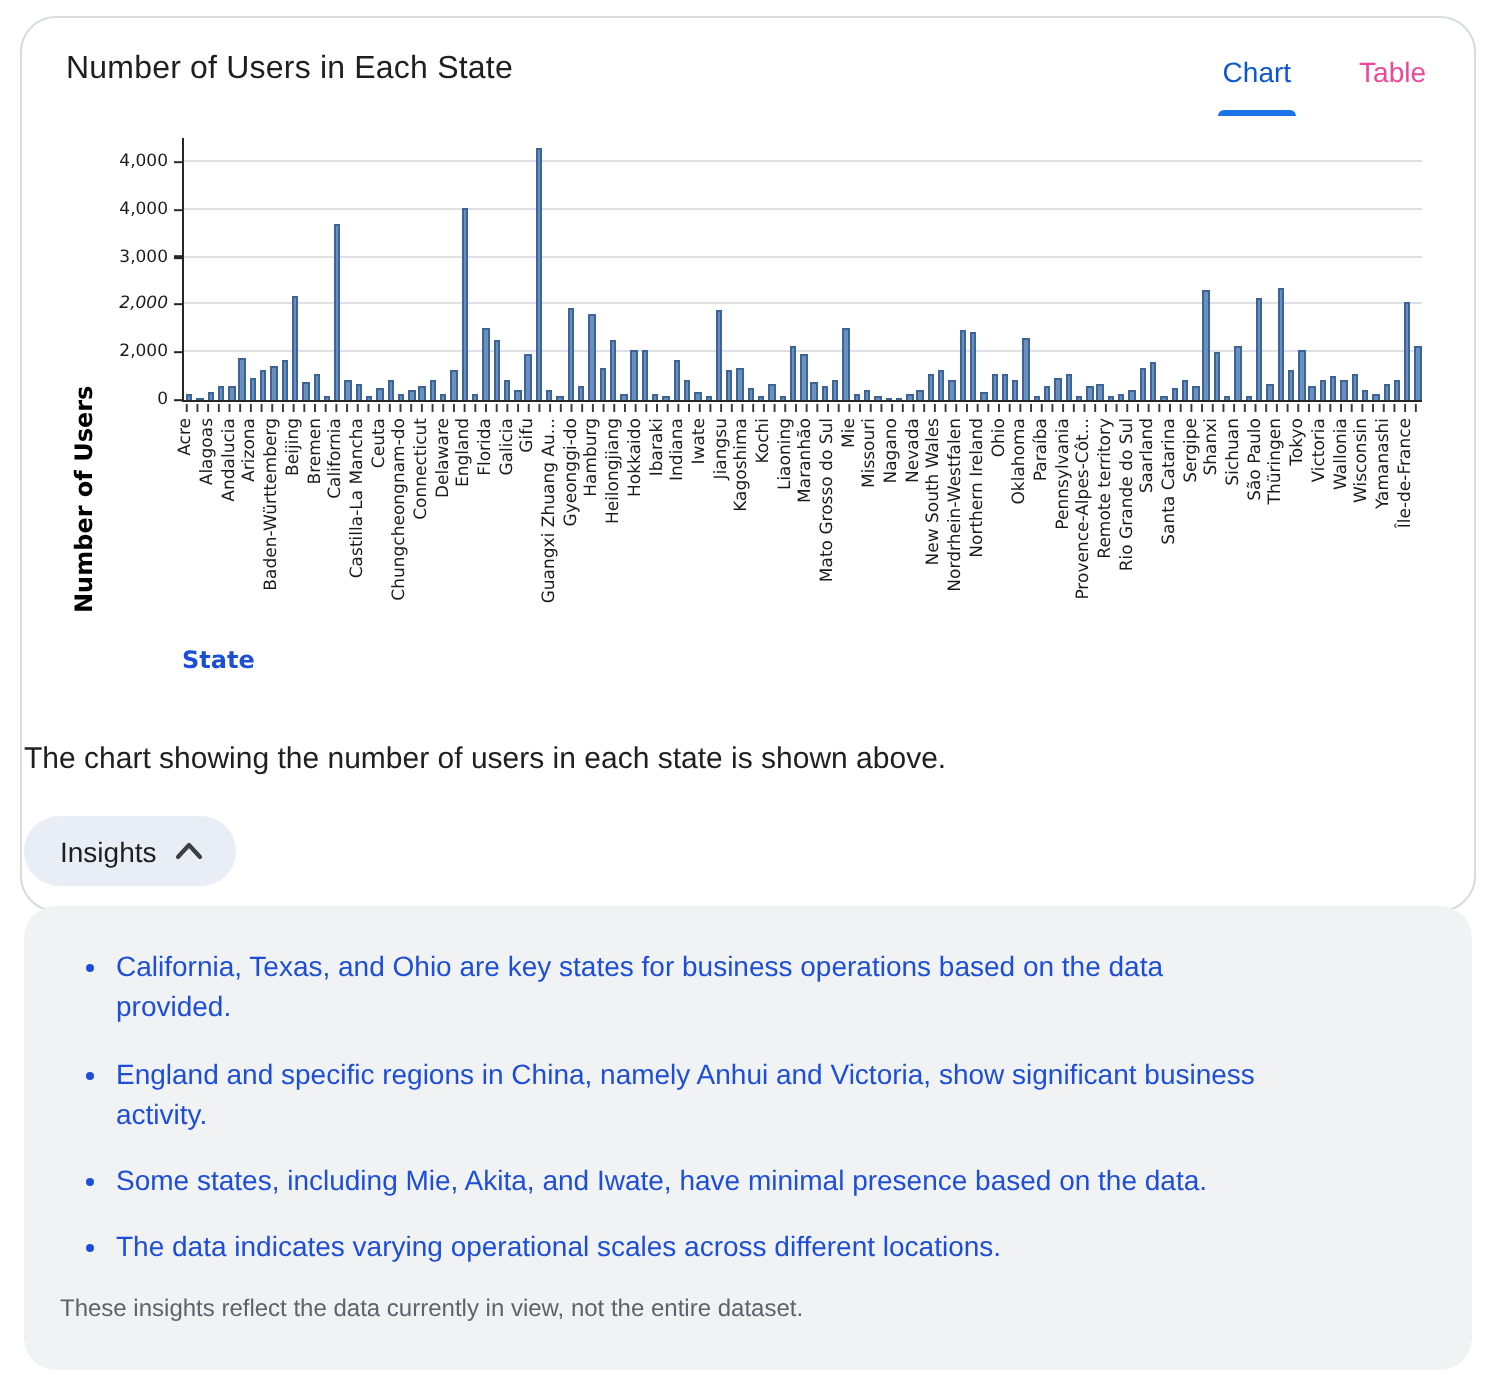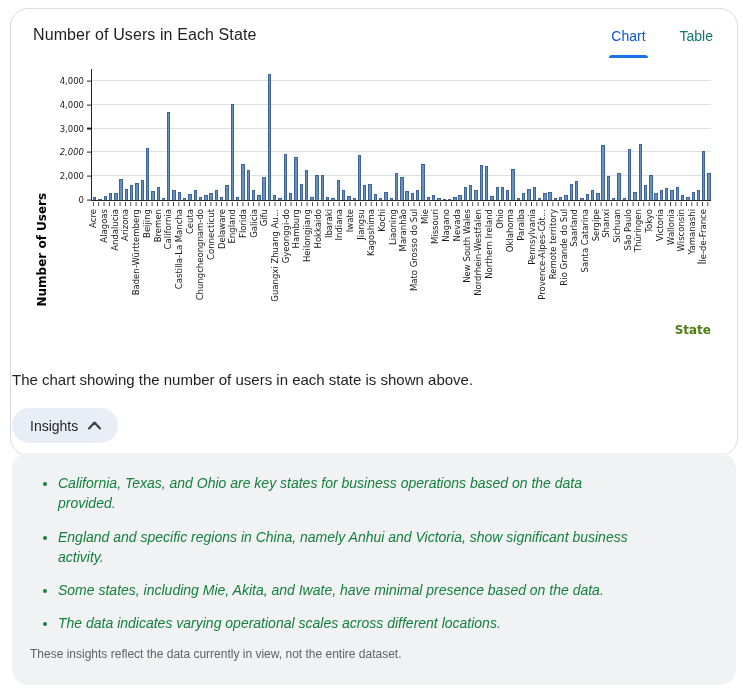--- a/index.html
+++ b/index.html
@@ -9,21 +9,21 @@
   .card {
     position:absolute; left:10px; top:8px; width:728px; height:448px;
     background:#ffffff; border:1px solid #d7dade; border-radius:18px;
   }
   .card-header {
     display:flex; justify-content:space-between; align-items:flex-start;
     padding:17px 22px 0 22px; height:52px;
   }
   .card-title { font-size:16px; font-weight:500; color:#1f1f1f; letter-spacing:.1px; }
   .tabs { display:flex; gap:30px; margin-top:2px;align-items:flex-end; }
-  .tab { position:relative; padding:0 2px 14px 2px; font-size:14px; color:#0f766e; cursor:pointer; }
+  .tab { position:relative; padding:0 2px 14px 2px; font-size:14px; color:#ec4899; cursor:pointer; }
   .tab.active { color:#0b57d0; font-weight:500; }
   .tab.active .tab-underline {
     position:absolute; left:0; right:0; bottom:0; height:3px;
     background:#1a73e8; border-radius:3px 3px 0 0;
   }
 
   
   .chart-area { position:relative; width:728px; height:292px; font-family:"DejaVu Sans", sans-serif; }
   .y-axis-title {
     position:absolute; left:24px; top:75px; transform:translateY(-50%) ;
@@ -49,38 +49,38 @@
   .xlabels {
     position:absolute; left:77.3px; top:148px; width:620px; height:108px;
     display:flex; align-items:flex-start; overflow:hidden;
   }
   .xlabel-cell { flex:1 1 0; display:flex; justify-content:center; }
   .xlabel-cell span {
     writing-mode:vertical-rl; rotate:180deg;
     font-size:8.5px; color:#1a1a1a; line-height:1; white-space:nowrap;
   }
   .x-axis-title {
-    position:absolute; left:80px; top:262px; width:620px; text-align:right;
-    font-size:12px; font-weight:bold; color:#4d7c0f;
+    position:absolute; left:80px; top:262px; width:620px; text-align:left;
+    font-size:12px; font-weight:bold; color:#1d4ed8;
   }
 
   
   .caption { position:absolute; left:12px; top:371px; font-size:15px; color:#1f1f1f; }
   .insights-btn {
     position:absolute; left:12px; top:408px; height:35px;
     display:inline-flex; align-items:center; gap:9px; padding:0 16px 0 18px;
     background:#e9eef6; border:none; border-radius:18px; cursor:pointer;
     font-family:"Liberation Sans", sans-serif; font-size:14px; color:#1f1f1f;
   }
   .insights-panel {
     position:absolute; left:12px; top:453px; width:724px; height:232px;
     background:#f1f2f4; border-radius:16px; padding:20px 28px 16px 28px;
   }
   .insights-panel ul { list-style:disc; margin-left:18px; }
-  .insights-panel li { font-size:14px; color:#15803d; line-height:1.45; margin-bottom:13px; max-width:580px;font-style:italic; }
+  .insights-panel li { font-size:14px; color:#1d4ed8; line-height:1.45; margin-bottom:13px; max-width:580px; }
   .footnote { font-size:12px; color:#5f6368; margin-top:9px; margin-left:-10px; }
 </style>
 </head>
 <body>
 
 <div class="card">
   <div class="card-header">
     <div class="card-title">Number of Users in Each State</div>
     <div class="tabs">
       <div class="tab active">

